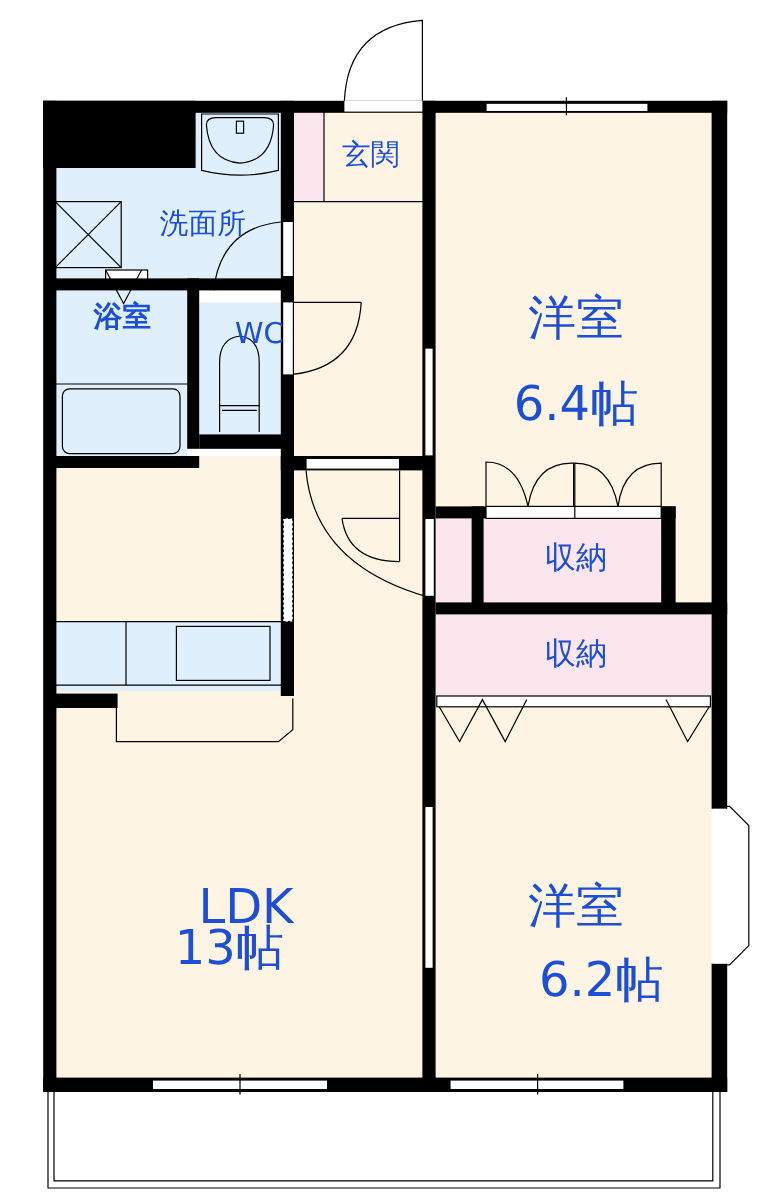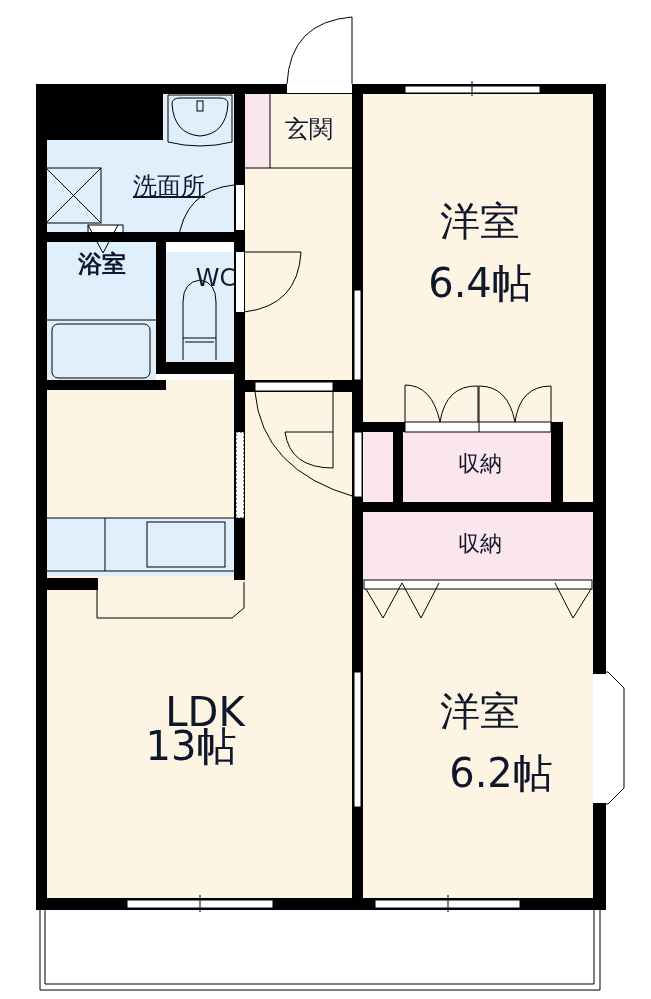--- a/index.html
+++ b/index.html
@@ -1,22 +1,22 @@
 <!DOCTYPE html>
 <html><head>
 <meta charset="utf-8">
 <style>
   html, body { margin:0; padding:0; background:#ffffff; }
   body { width:651px; height:999px; position:relative; overflow:hidden;
          font-family:"DejaVu Sans", "Liberation Sans", sans-serif; }
   #plan { position:absolute; left:0; top:0; width:651px; height:999px; }
-  .label { position:absolute; text-align:center; color:#0f172a; line-height:1.05; white-space:nowrap; }
+  .label { position:absolute; text-align:center; color:#1d4ed8; line-height:1.05; white-space:nowrap; }
   .lbl-md { font-size:24px; }
-  .lbl-lg { font-size:40px; }
-  .lbl-sm { font-size:22px; }
+  .lbl-lg { font-size:40px;margin-top:44px; }
+  .lbl-sm { font-size:26px; }
 </style>
 </head>
 <body>
 
 <svg id="plan" viewBox="0 0 651 999" xmlns="http://www.w3.org/2000/svg">
 
   <g>
 
     <rect x="46" y="380" width="310" height="520" fill="#fdf4e3"></rect>
     <rect x="245" y="93" width="111" height="290" fill="#fdf4e3"></rect>
@@ -135,26 +135,26 @@
     <rect x="354" y="672" width="7" height="135"></rect>
     <rect x="127" y="900" width="146" height="8"></rect>
     <line x1="200" y1="895" x2="200" y2="912"></line>
     <rect x="375" y="900" width="145" height="8"></rect>
     <line x1="448" y1="895" x2="448" y2="912"></line>
     <rect x="594" y="674" width="11" height="129" stroke="none"></rect>
   </g>
 </svg>
 
 <div class="label lbl-md" style="left:278px;top:117px;width:62px;">玄関</div>
-<div class="label lbl-md" style="left:116px;top:174px;width:106px;text-decoration:underline;">洗面所</div>
+<div class="label lbl-md" style="left:116px;top:174px;width:106px;">洗面所</div>
 <div class="label lbl-md" style="left:62px;top:252px;width:80px;font-weight:bold;">浴室</div>
 <div class="label lbl-md" style="left:184px;top:266px;width:64px;">WC</div>
 
 <div class="label lbl-lg" style="left:395px;top:200px;width:170px;">洋室</div>
-<div class="label lbl-lg" style="left:395px;top:262px;width:170px;text-align:center;">6.4帖</div>
+<div class="label lbl-lg" style="left:395px;top:272px;width:170px;text-align:center;">6.4帖</div>
 
 <div class="label lbl-sm" style="left:425px;top:452px;width:110px;">収納</div>
 <div class="label lbl-sm" style="left:425px;top:532px;width:110px;">収納</div>
 
 <div class="label lbl-lg" style="left:120px;top:691px;width:170px;">LDK</div>
 <div class="label lbl-lg" style="left:106px;top:725px;width:170px;">13帖</div>
 
 <div class="label lbl-lg" style="left:395px;top:690px;width:170px;">洋室</div>
 <div class="label lbl-lg" style="left:416px;top:752px;width:170px;">6.2帖</div>
 

